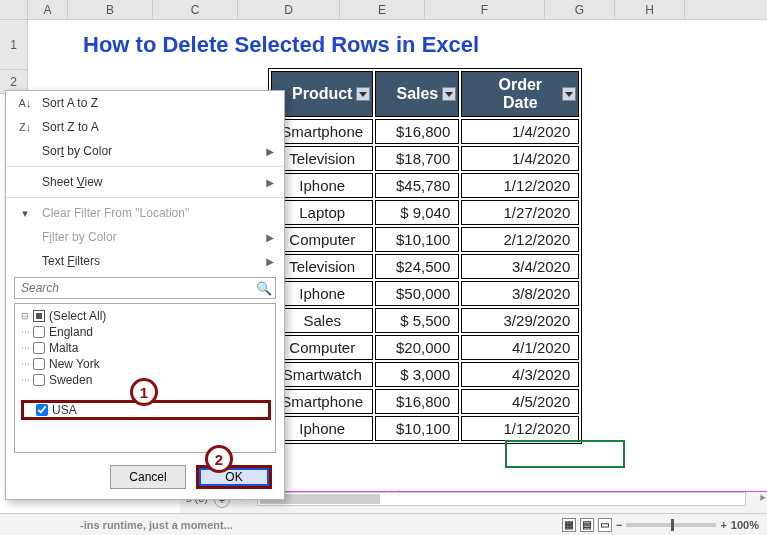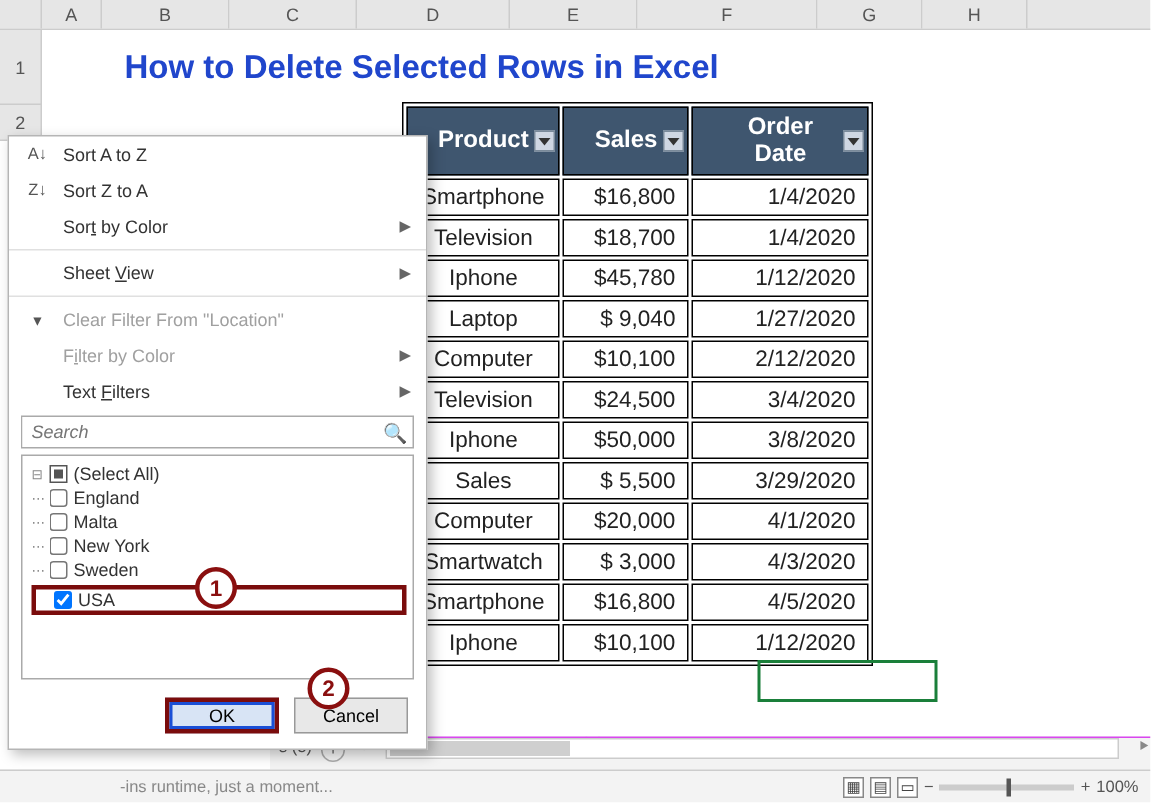--- a/index.html
+++ b/index.html
@@ -90,21 +90,21 @@
     flex:1; border:none; outline:none; padding:0 6px; font-size:12px; color:#888; font-style:italic;
   }
   .search-ico { width:22px; display:flex; align-items:center; justify-content:center; color:#666; font-size:13px;}
 
   .checklist { margin: 2px 8px 4px 8px; border:1px solid #aaa; padding: 4px 4px 30px 4px; height: 150px; position:relative;}
   .chk-item { display:flex; align-items:center; gap:4px; padding:1px 2px 1px 14px; font-size:12px; position:relative;}
   .chk-item .tree-tick { position:absolute; left:2px; color:#888; font-size:9px;}
   .chk-item input { margin:0; width:12px; height:12px;}
   .chk-item.sel-all input { appearance:none; width:12px; height:12px; border:1px solid #555; background:#fff; position:relative;}
   .chk-item.sel-all input::after { content:""; position:absolute; left:2px; top:2px; width:6px; height:6px; background:#555;}
-  .usa-row { border: 3px solid #7a0c0c; padding: 0 4px 0 12px; margin-left:2px; margin-top:2px;}
+  .usa-row { border: 3px solid #7a0c0c; padding: 0 4px 0 12px; margin-left:2px; margin-top:12px;}
 
   .btn-row { display:flex; gap:10px; justify-content:flex-end; padding: 8px 12px 10px 12px;}
   .fbtn { width:76px; height:24px; border:1px solid #999; background:#e8e8e8; font-size:12px;}
   .fbtn.ok { border:3px solid #7a0c0c; background:#d8e4f5; outline:2px solid #1a4fd6; outline-offset:-5px;}
 
   .callout {
     position:absolute; width:28px; height:28px; border:3px solid #8a0f0f; border-radius:50%;
     color:#8a0f0f; font-weight:bold; font-size:15px; display:flex; align-items:center; justify-content:center;
     background:#fff;
   }
@@ -118,21 +118,21 @@
 
   .watermark {
     position:absolute; left: 340px; top: 488px; color:#bbb; font-style:italic;
     font-size: 14px; letter-spacing:.5px; pointer-events:none;
   }
   .watermark small { display:block; font-size:8px; letter-spacing:2px; font-style:normal;}
 
   .statusbar {
     position:absolute; left:0; right:0; bottom:0; height:22px;
     background:#f3f3f3; border-top:1px solid #ccc;
-    display:flex; align-items:center; font-size:11px; color:#555;
+    display:flex; align-items:center; font-size:11px; color:#555;font-weight:bold;
   }
   .statusbar .hscroll { margin-left:auto; display:flex; align-items:center; gap:4px; padding-right:8px;}
   .mini { width:14px; height:14px; border:1px solid #888; background:#fff; display:flex; align-items:center; justify-content:center; font-size:10px; color:#444;}
   .zoom-slider { width:90px; height:4px; background:#ccc; position:relative;}
   .zoom-slider .thumb { position:absolute; left:45px; top:-4px; width:3px; height:12px; background:#555;}
   .sheet-region { position:absolute; left:180px; bottom:22px; height:22px; display:flex; align-items:flex-start; gap:6px; font-size:11px; color:#555; border-top:1px solid #d946ef; right:0; background:#f3f3f3; padding-left:6px;}
   .sheet-region .plus { width:16px; height:16px; border:1px solid #aaa; border-radius:50%; display:flex; align-items:center; justify-content:center;}
   .hscrollbar { flex:1; height:14px; border:1px solid #ccc; margin:0 6px; background:#fff; position:relative;}
   .hscrollbar .hthumb { position:absolute; left:2px; top:1px; height:10px; width:120px; background:#cfcfcf;}
 </style>
@@ -300,22 +300,22 @@
         <span class="tree-tick">⋯</span>
         <input type="checkbox" style="">
         <span>Sweden</span>
       </div>
     <div class="chk-item usa-row">
         <input type="checkbox" checked="" style="">
         <span>USA</span>
       </div>
   </div>
   <div class="btn-row">
+    <button class="fbtn">Cancel</button>
     <button class="fbtn ok">OK</button>
-    <button class="fbtn">Cancel</button>
   </div>
 </div>
 
 <div class="callout c1">1</div>
 <div class="callout c2">2</div>
 
 <div class="watermark">
   <span>✕ <span>exceldemy</span></span>
   <small>EXCEL · DATA · BI</small>
 </div>

